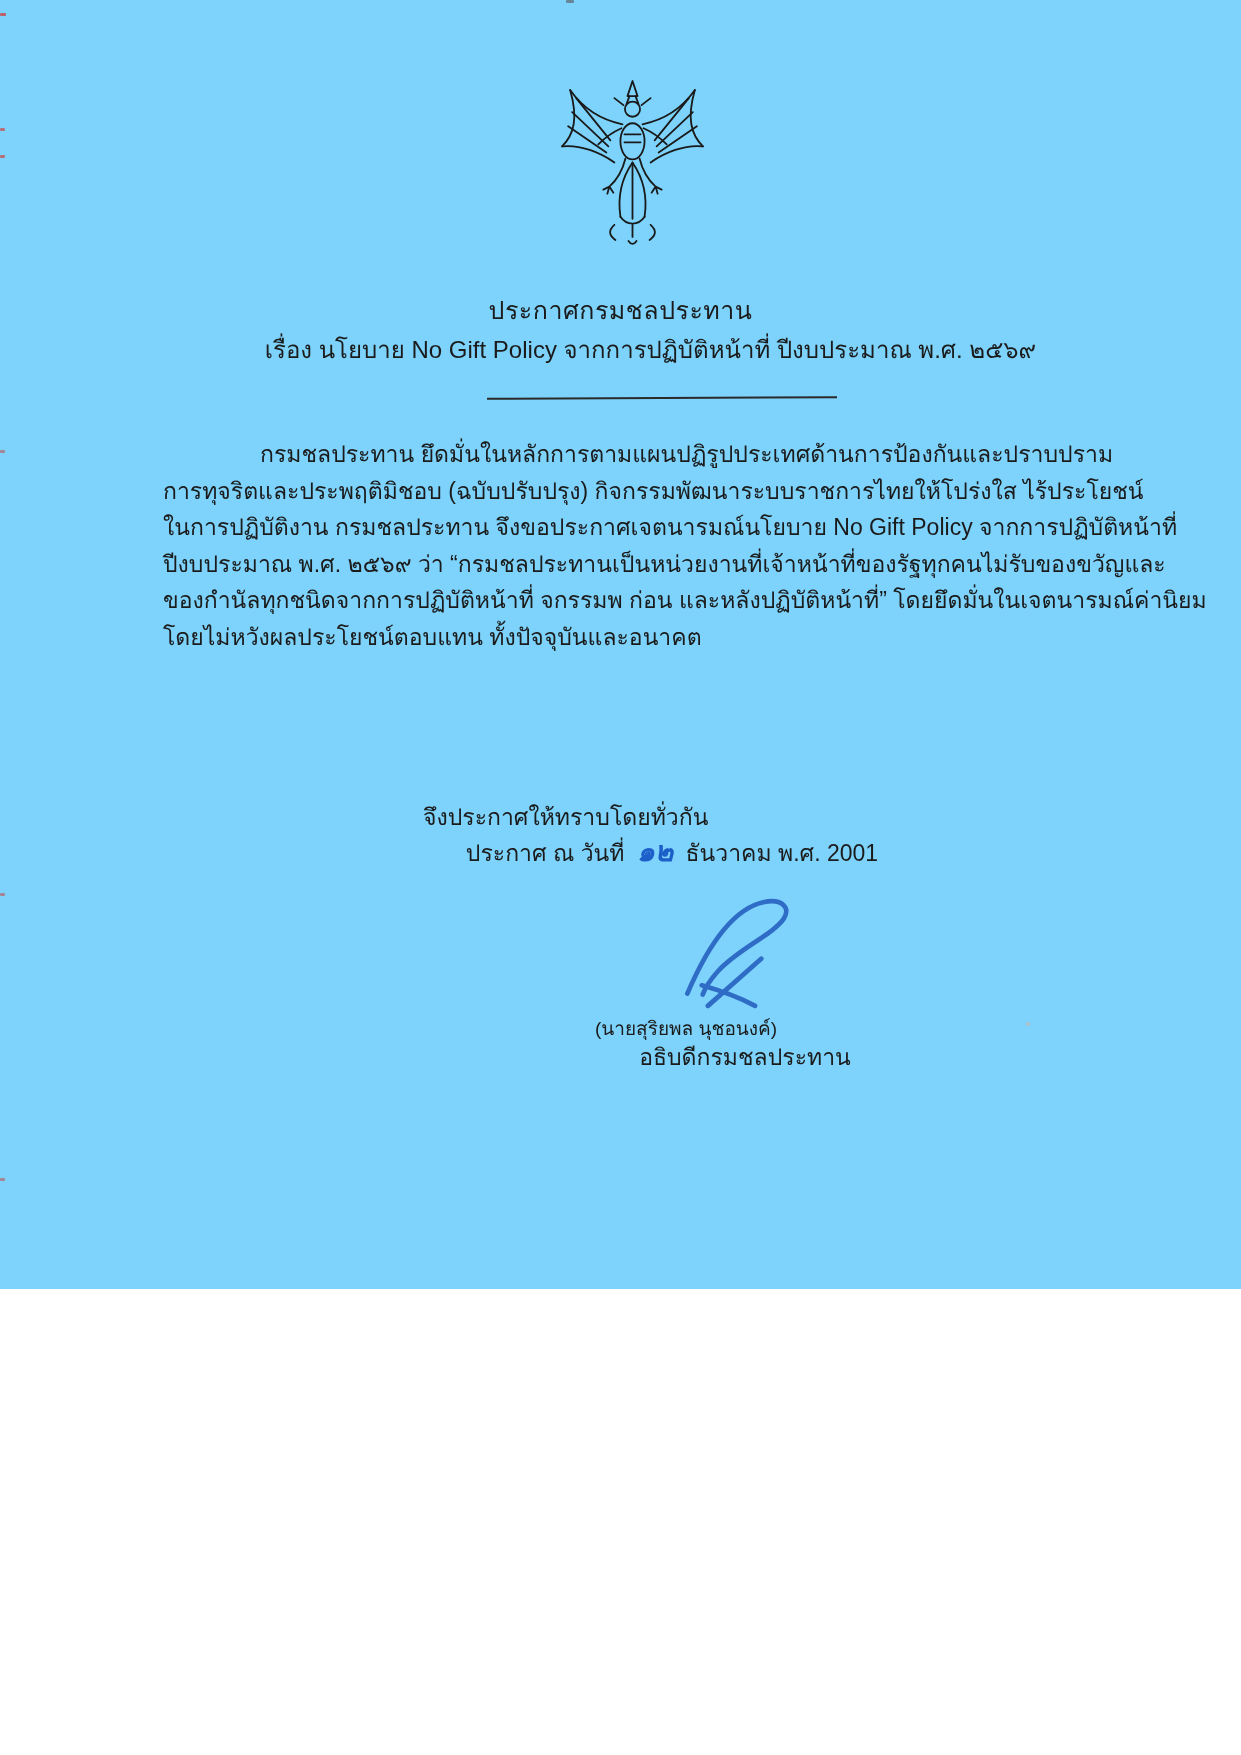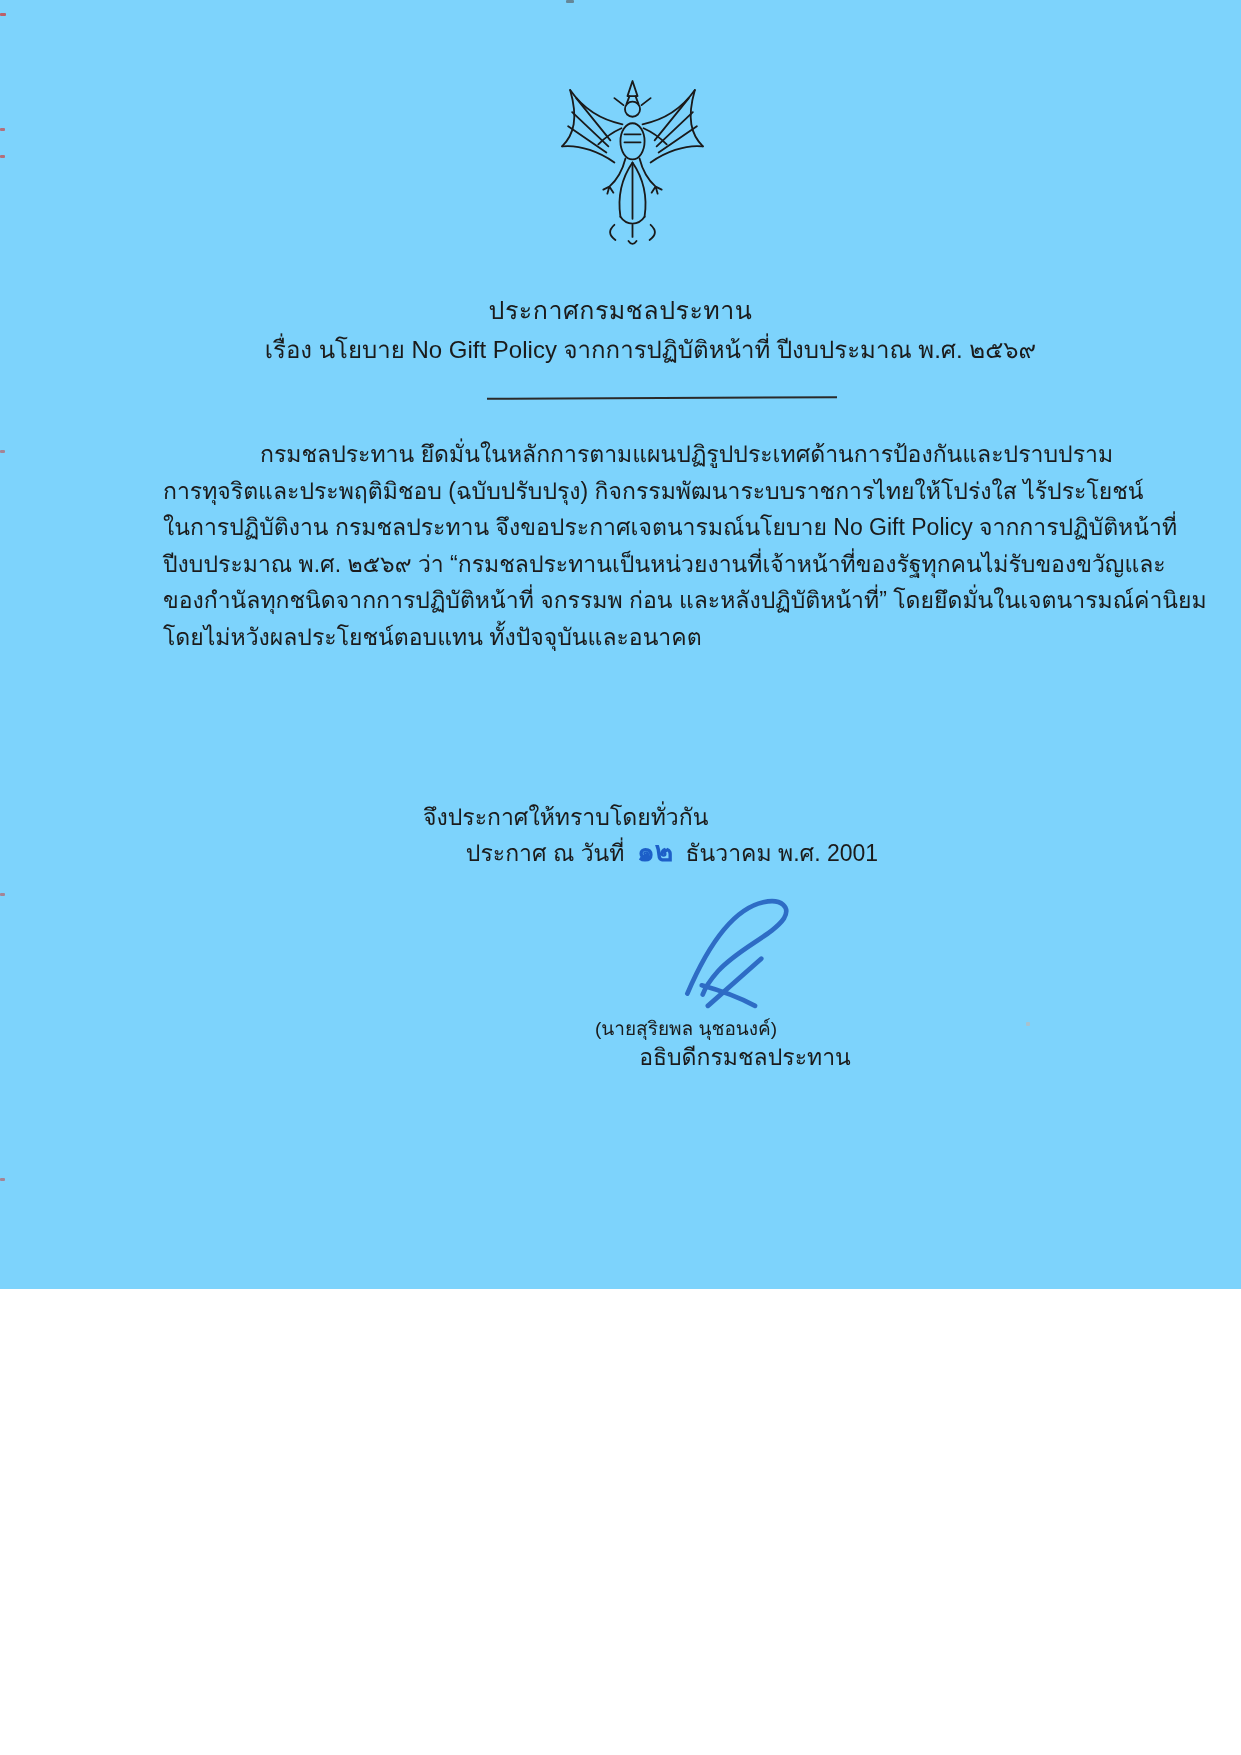--- a/index.html
+++ b/index.html
@@ -67,20 +67,21 @@
   .date-line {
     left: 0; top: 829px; width: 1344px;
     text-align: center;
     font-size: 23px;
     white-space: pre;
   }
   .date-day {
     font-weight: bold;
     font-size: 28px;
     padding: 0 6px;
+    font-style: italic;
   }
 
   
   .signature {
     left: 665px; top: 893px;
     width: 135px; height: 118px;
   }
   .signature svg { width: 100%; height: 100%; }
   .signer-name {
     left: 595px; top: 1013px; width: 300px;

